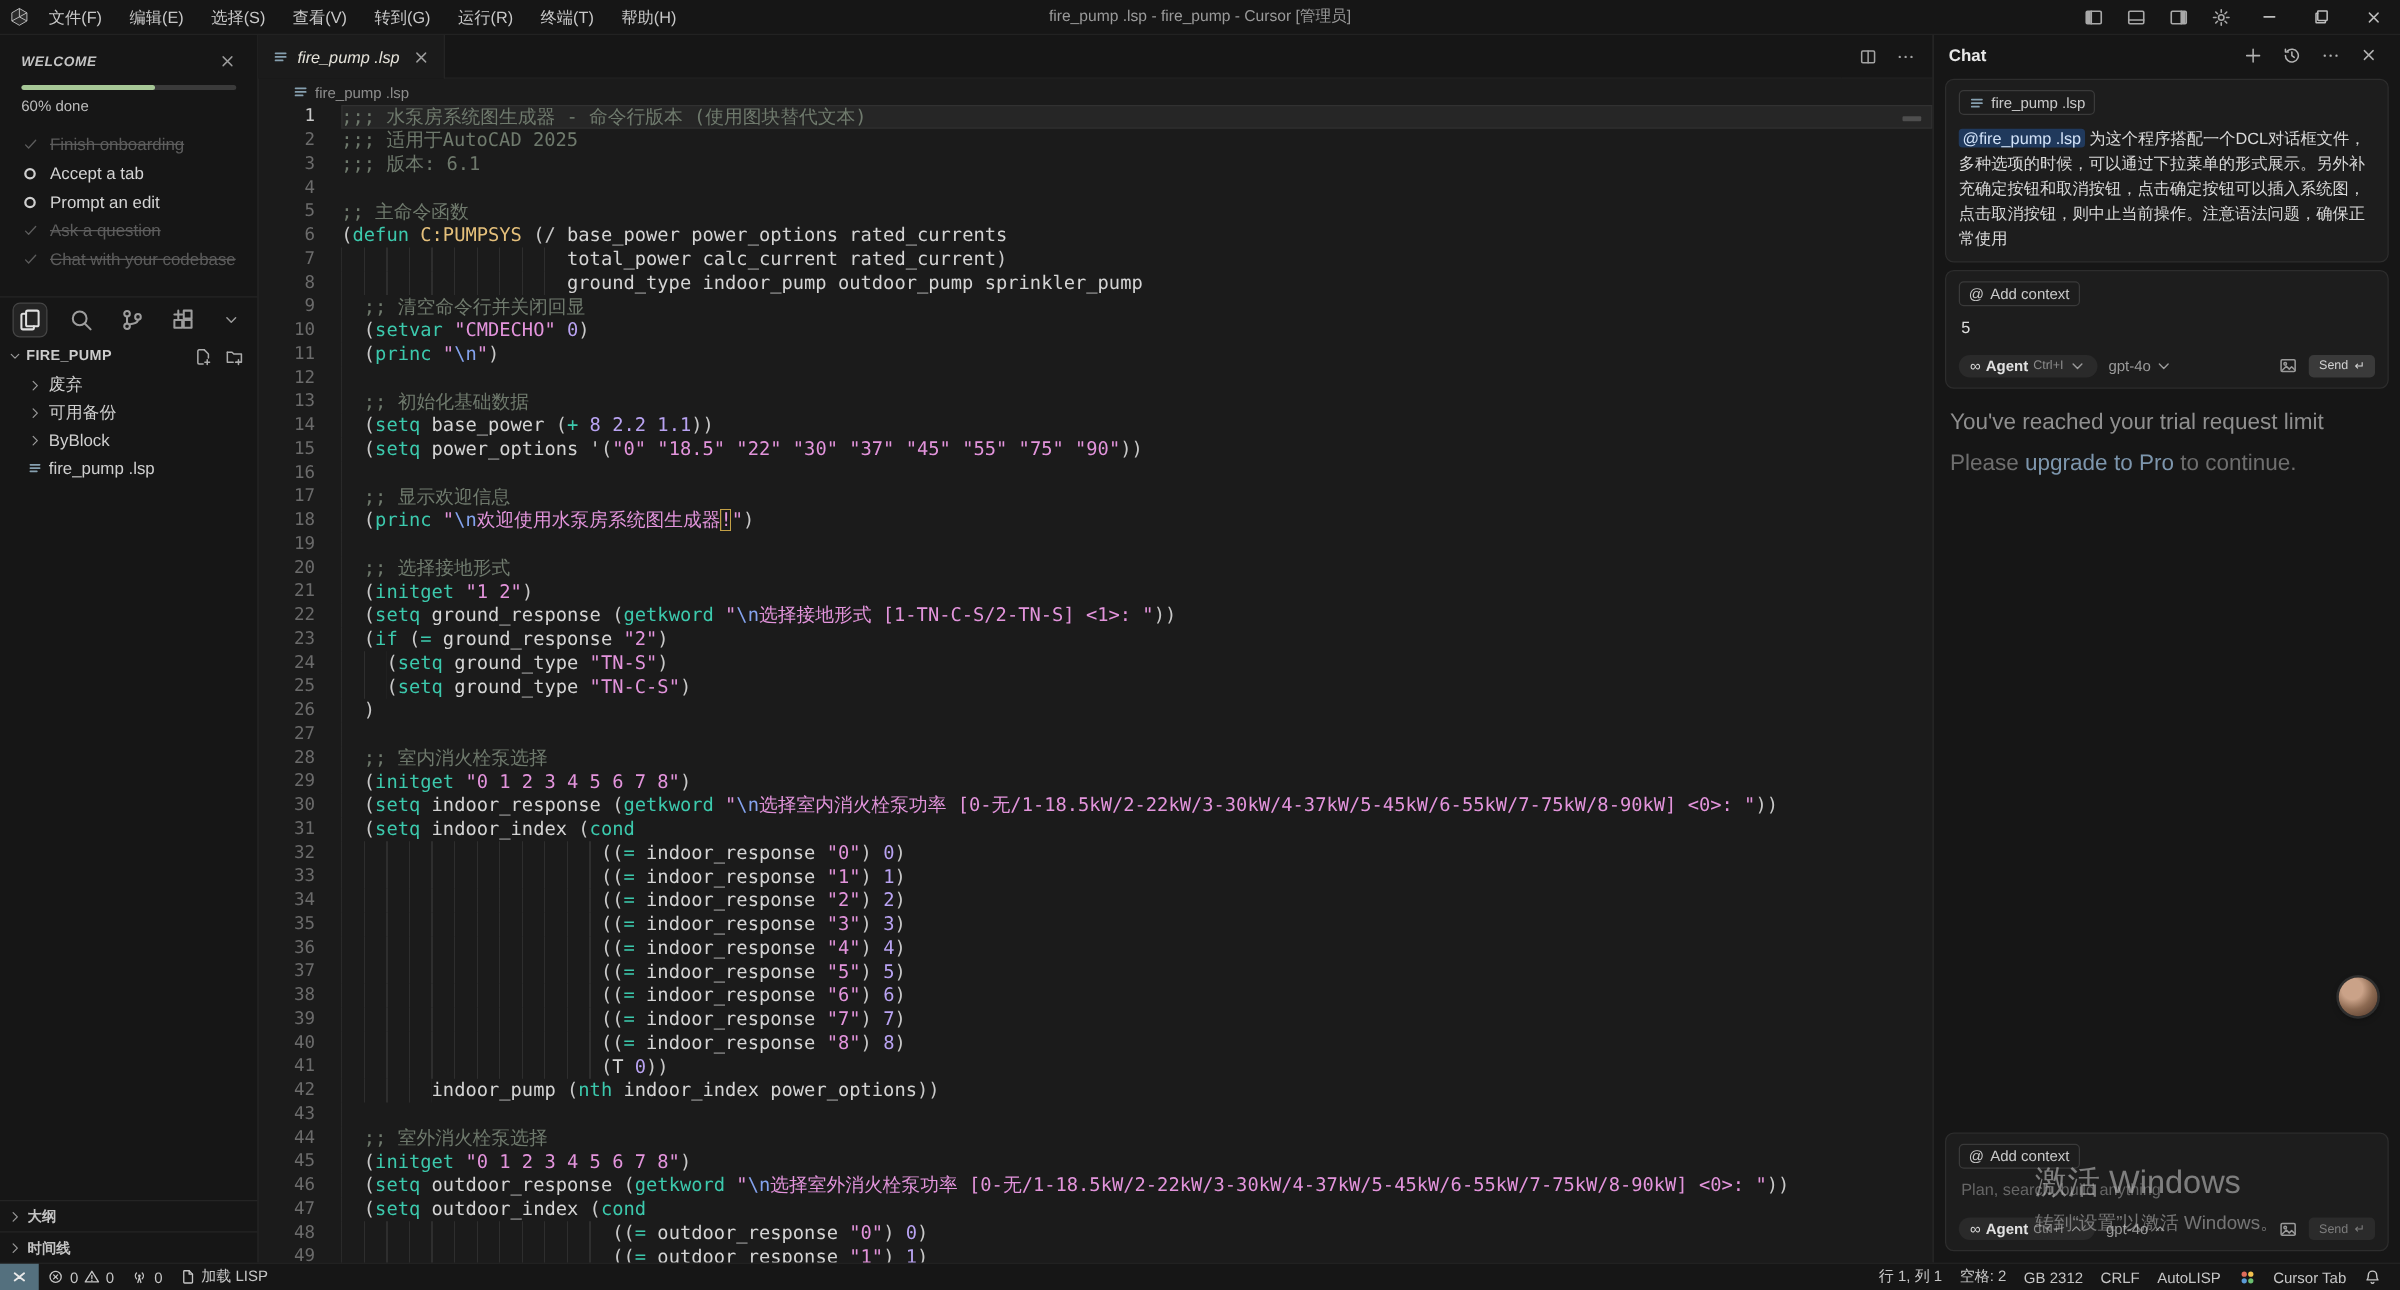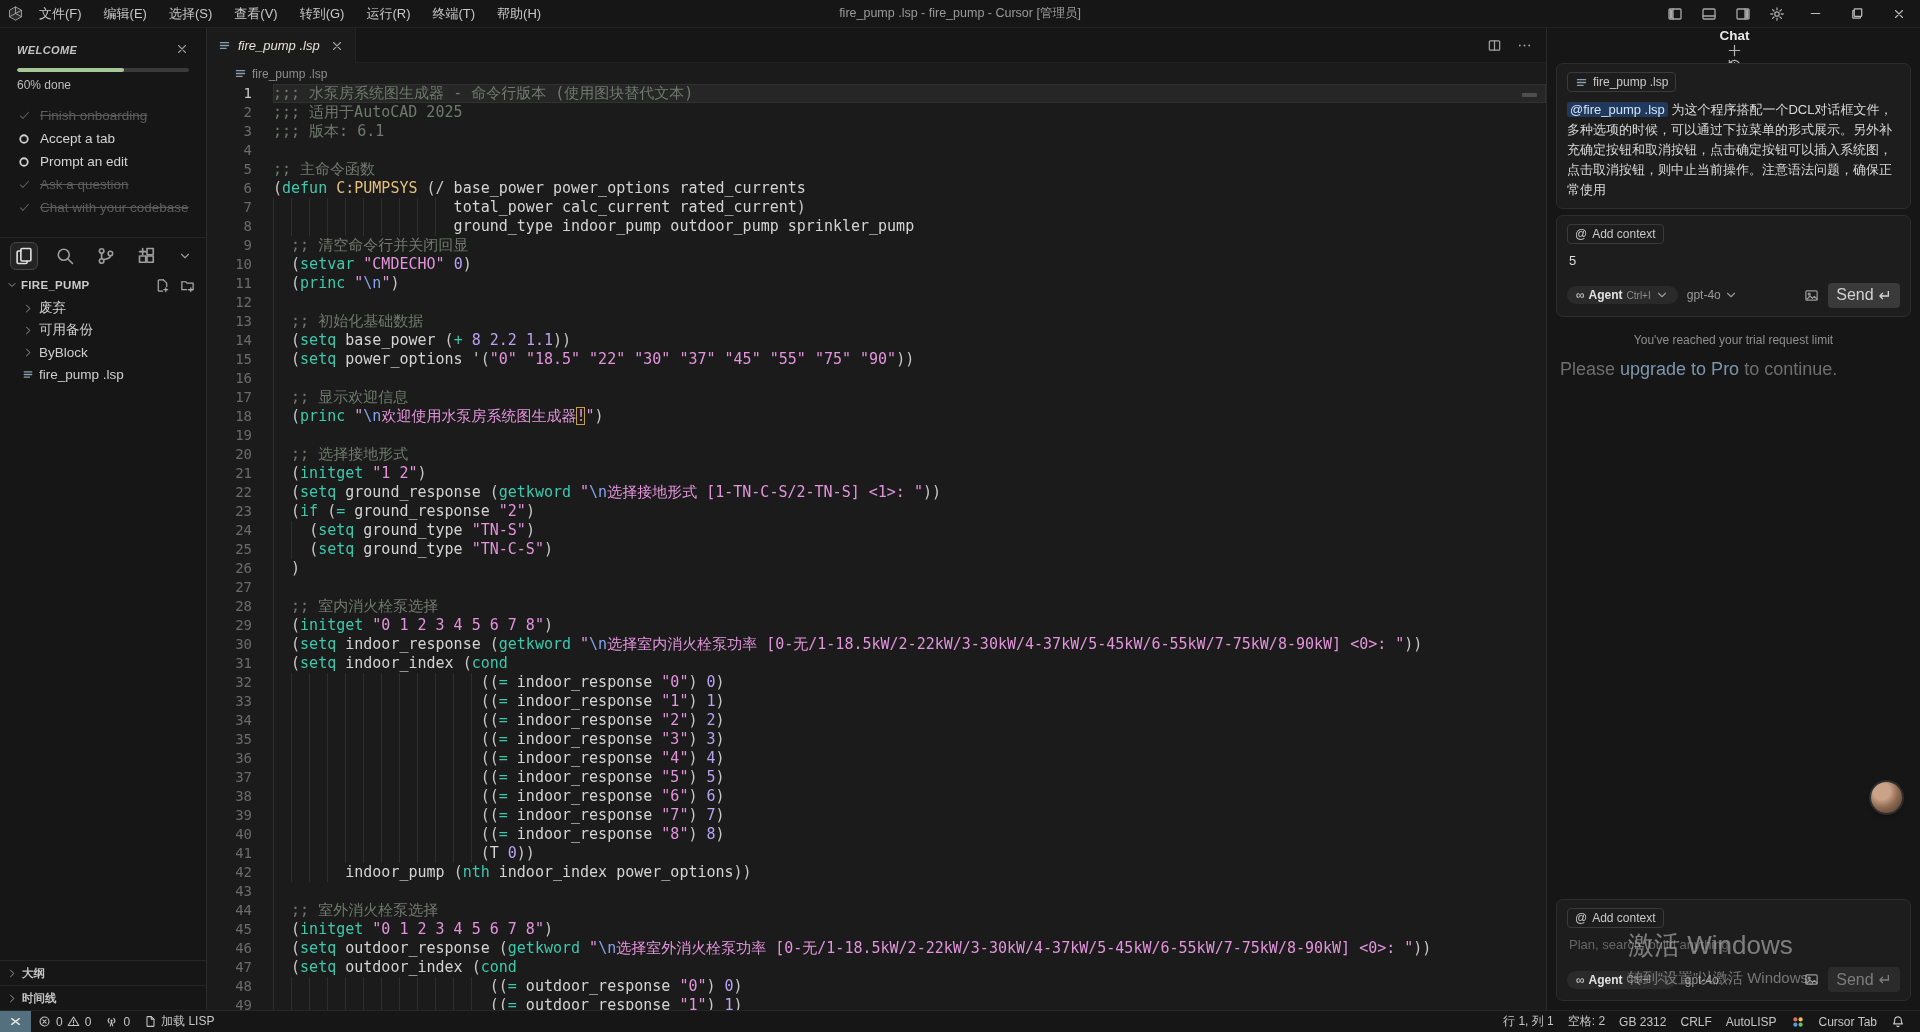--- a/index.html
+++ b/index.html
@@ -77,44 +77,44 @@
   .t-v { color:#d4d4d4; }
   .t-s { color:#e394dc; }
   .t-e { color:#84a3ee; }
   .t-n { color:#b9a3f2; }
   .t-p { color:#c8c8c8; }
   .t-b { color:#e394dc; box-shadow:inset 0 0 0 1px #c3a046; }
   #scroll-dash { position:absolute; right:9px; top:9px; width:15px; height:4px; background:#4e4e4e; border-radius:1px; }
 
   
   #chat { width:374px; background:#161616; border-left:1px solid #2a2a2a; display:flex; flex-direction:column; }
-  #chat-head { height:32px; display:flex; align-items:center; padding:0 10px 0 12px;flex-direction:column; }
+  #chat-head { height:32px; display:flex; align-items:center; padding:0 10px 0 12px; }
   #chat-title { color:#e8e8e8; font-size:13.5px; font-weight:bold; flex:1; }
   .chat-h-icon { color:#b3b3b3; padding:0 8px; }
   .card { margin:3px 9px; border:1px solid #2d2d2d; border-radius:7px; background:#1d1d1d; padding:8px 10px; }
   .chip { display:inline-flex; align-items:center; gap:5px; border:1px solid #3a3a3a; border-radius:4px;
     padding:2px 7px; font-size:12px; color:#c9c9c9; background:#1d1d1d; }
   #msg-text { margin-top:7px; font-size:13px; line-height:20px; color:#d8d8d8; }
   .mention { background:#20395c; color:#d3e3f8; border-radius:3px; padding:0 3px; }
   .composer-value { margin:9px 2px 14px 2px; font-size:13px; color:#dddddd; min-height:16px; }
   .composer-value.placeholder { color:#666666; }
   .composer-row { display:flex; align-items:center; gap:9px; }
   .agent-pill { display:flex; align-items:center; gap:4px; background:#2a2a2a; border-radius:11px; padding:2px 9px; }
   .agent-inf { color:#d9d9d9; font-size:12px; }
   .agent-name { color:#e2e2e2; font-size:12px; font-weight:bold; }
   .agent-kbd { color:#8d8d8d; font-size:10px; }
   .pill-chev { color:#9a9a9a; display:flex; }
   .model-sel { display:flex; align-items:center; gap:3px; color:#9a9a9a; font-size:12px; }
   .row-spacer { flex:1; }
   .img-btn { color:#9a9a9a; display:flex; }
-  .send-btn { background:#3a3a3a; color:#d2d2d2; font-size:16px; border-radius:4px; padding:3px 8px;
+  .send-btn { background:#3a3a3a; color:#d2d2d2; font-size:10px; border-radius:4px; padding:3px 8px;
     display:flex; gap:5px; align-items:center; }
   .send-btn.dim { background:#2b2b2b; color:#7d7d7d; }
   #trial { margin:13px 13px 0 13px; }
-  #trial-line1 { color:#8f8f8f; font-size:12px;text-align:center; }
+  #trial-line1 { color:#8f8f8f; font-size:18px; }
   #trial-line2 { margin-top:12px; color:#6e6e6e; font-size:18px; }
   #trial-link { color:#7d96ad; }
   #chat-spacer { flex:1; }
 
   
   #avatar { position:absolute; left:1871px; top:782px; width:31px; height:31px; border-radius:50%;
     background:radial-gradient(circle at 35% 30%, #caa288 0 28%, #8d6a52 55%, #4c3326 100%);
     box-shadow:0 0 0 2px #2e2e2e, 0 2px 5px rgba(0,0,0,.5); z-index:60; }
   #watermark { position:absolute; left:1628px; top:928px; z-index:55; pointer-events:none; }
   #wm1 { font-size:26px; color:rgba(205,205,205,.55); }

